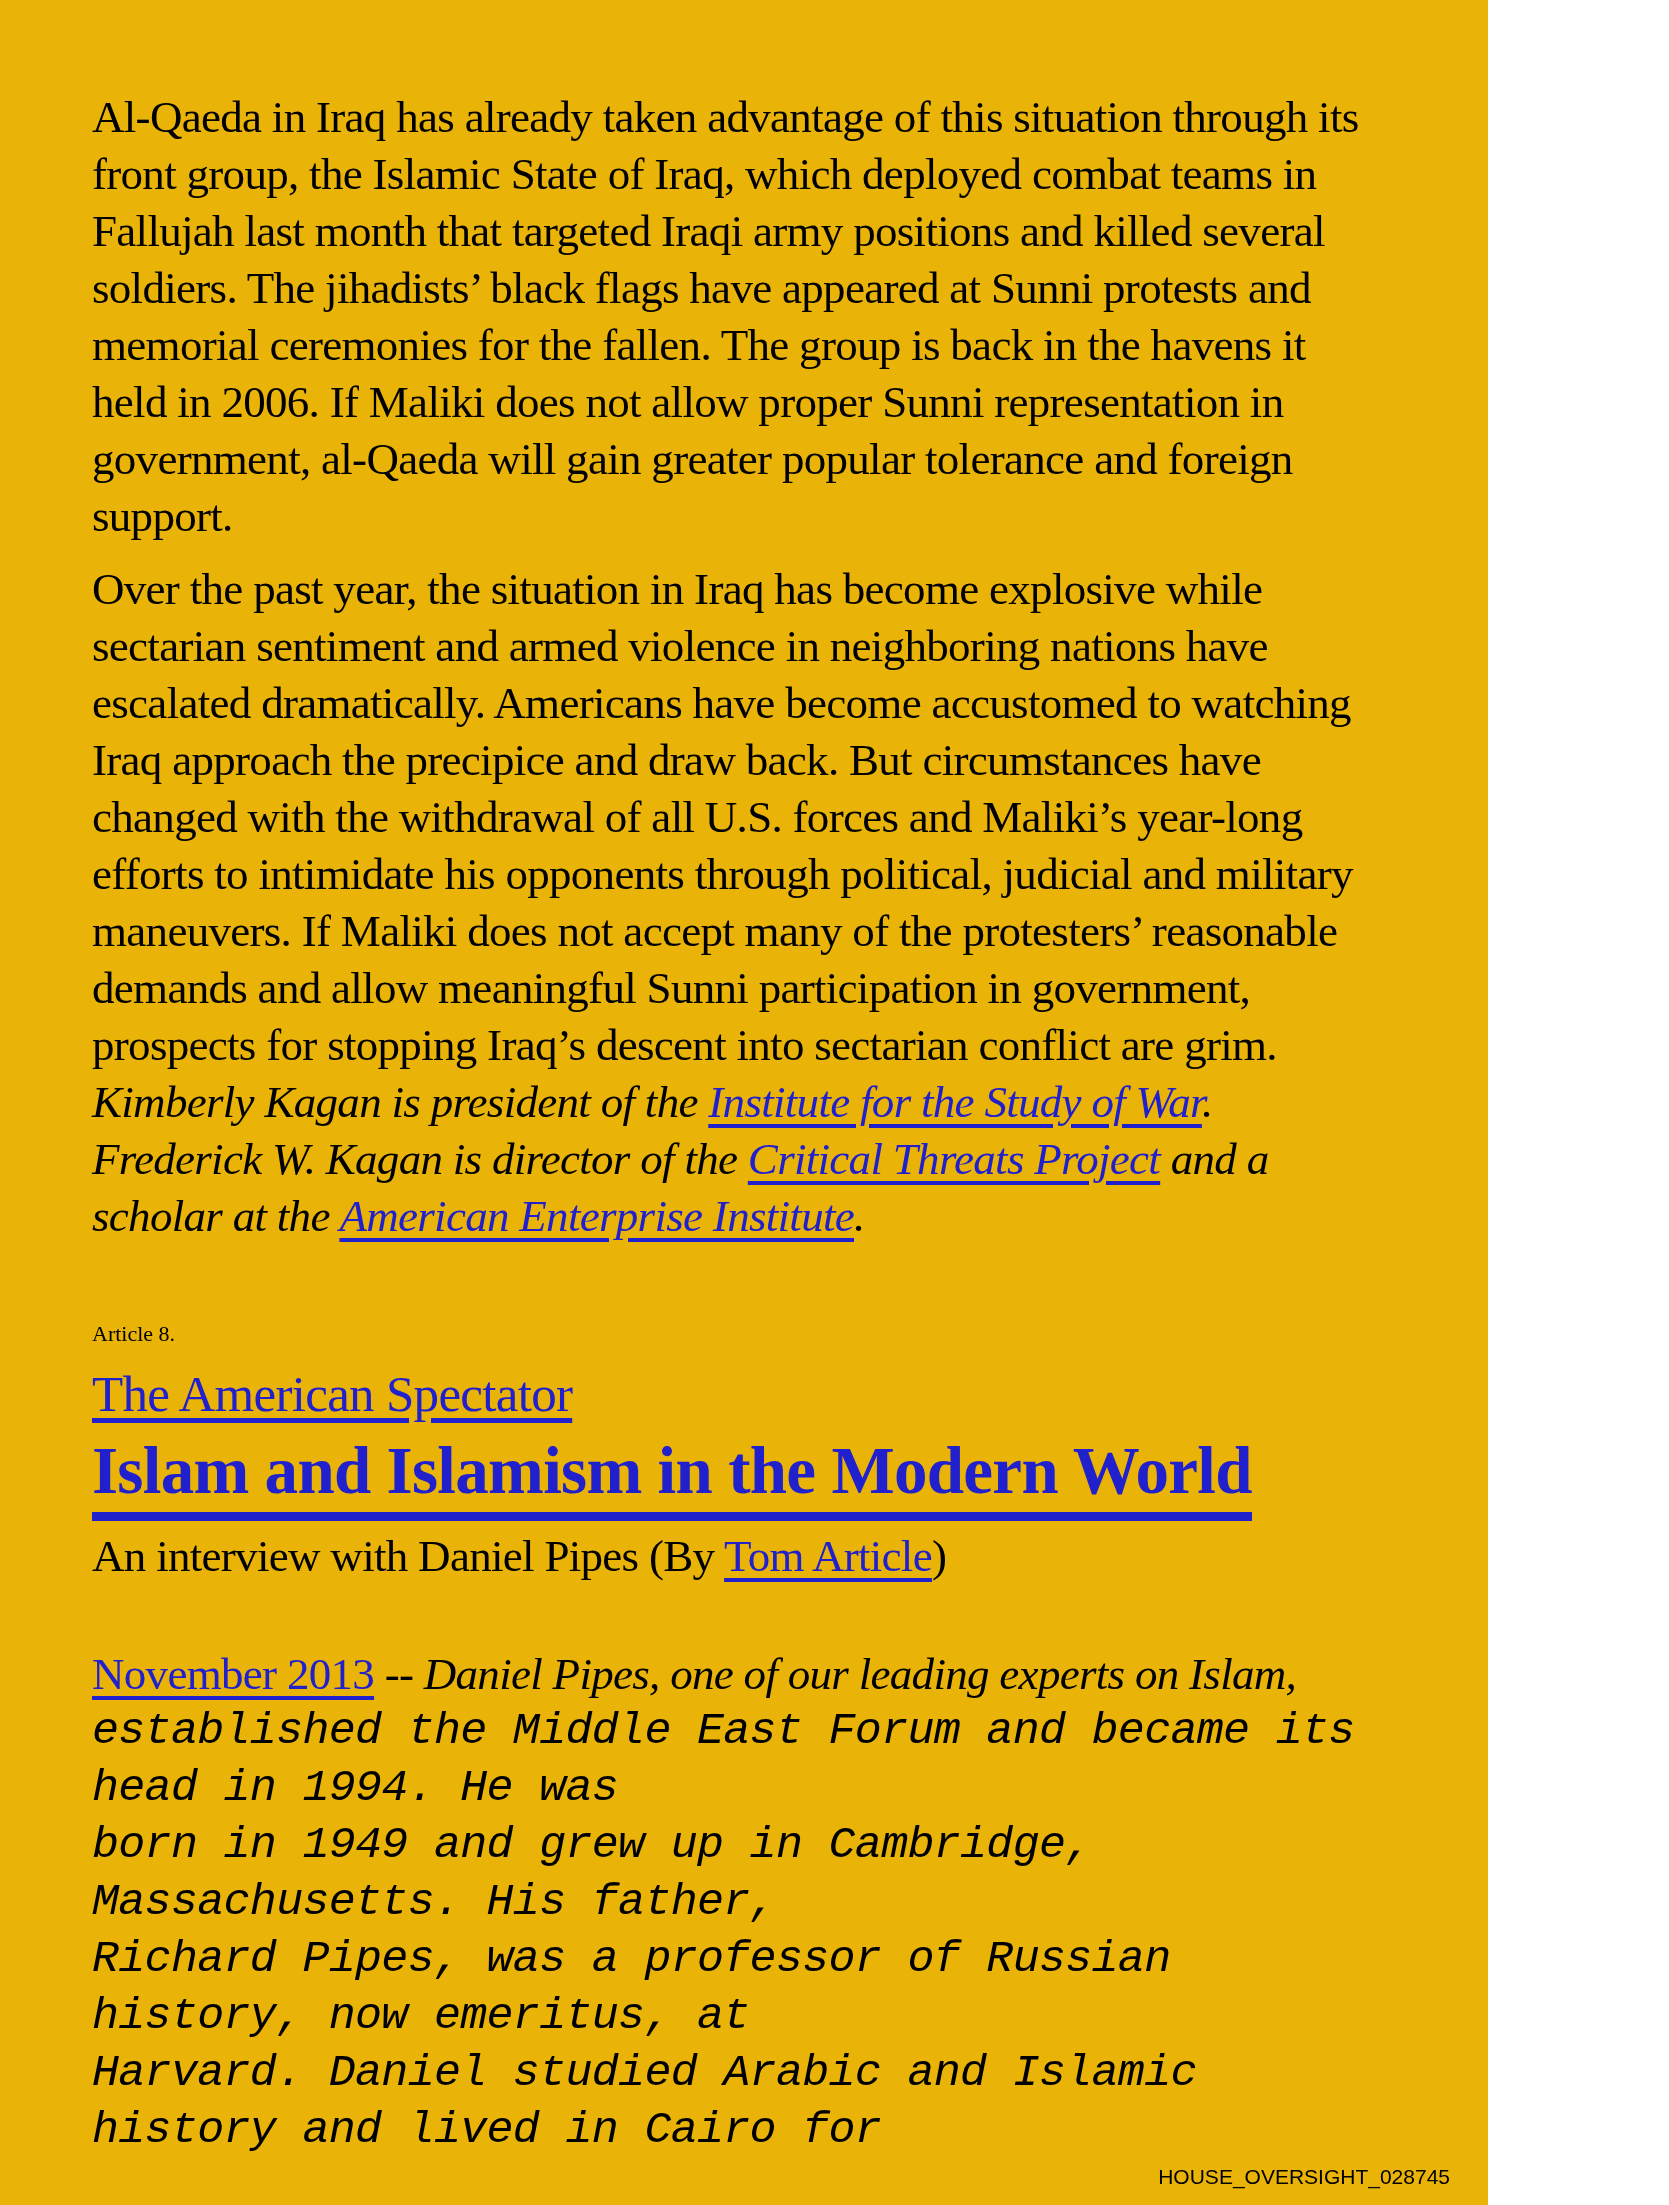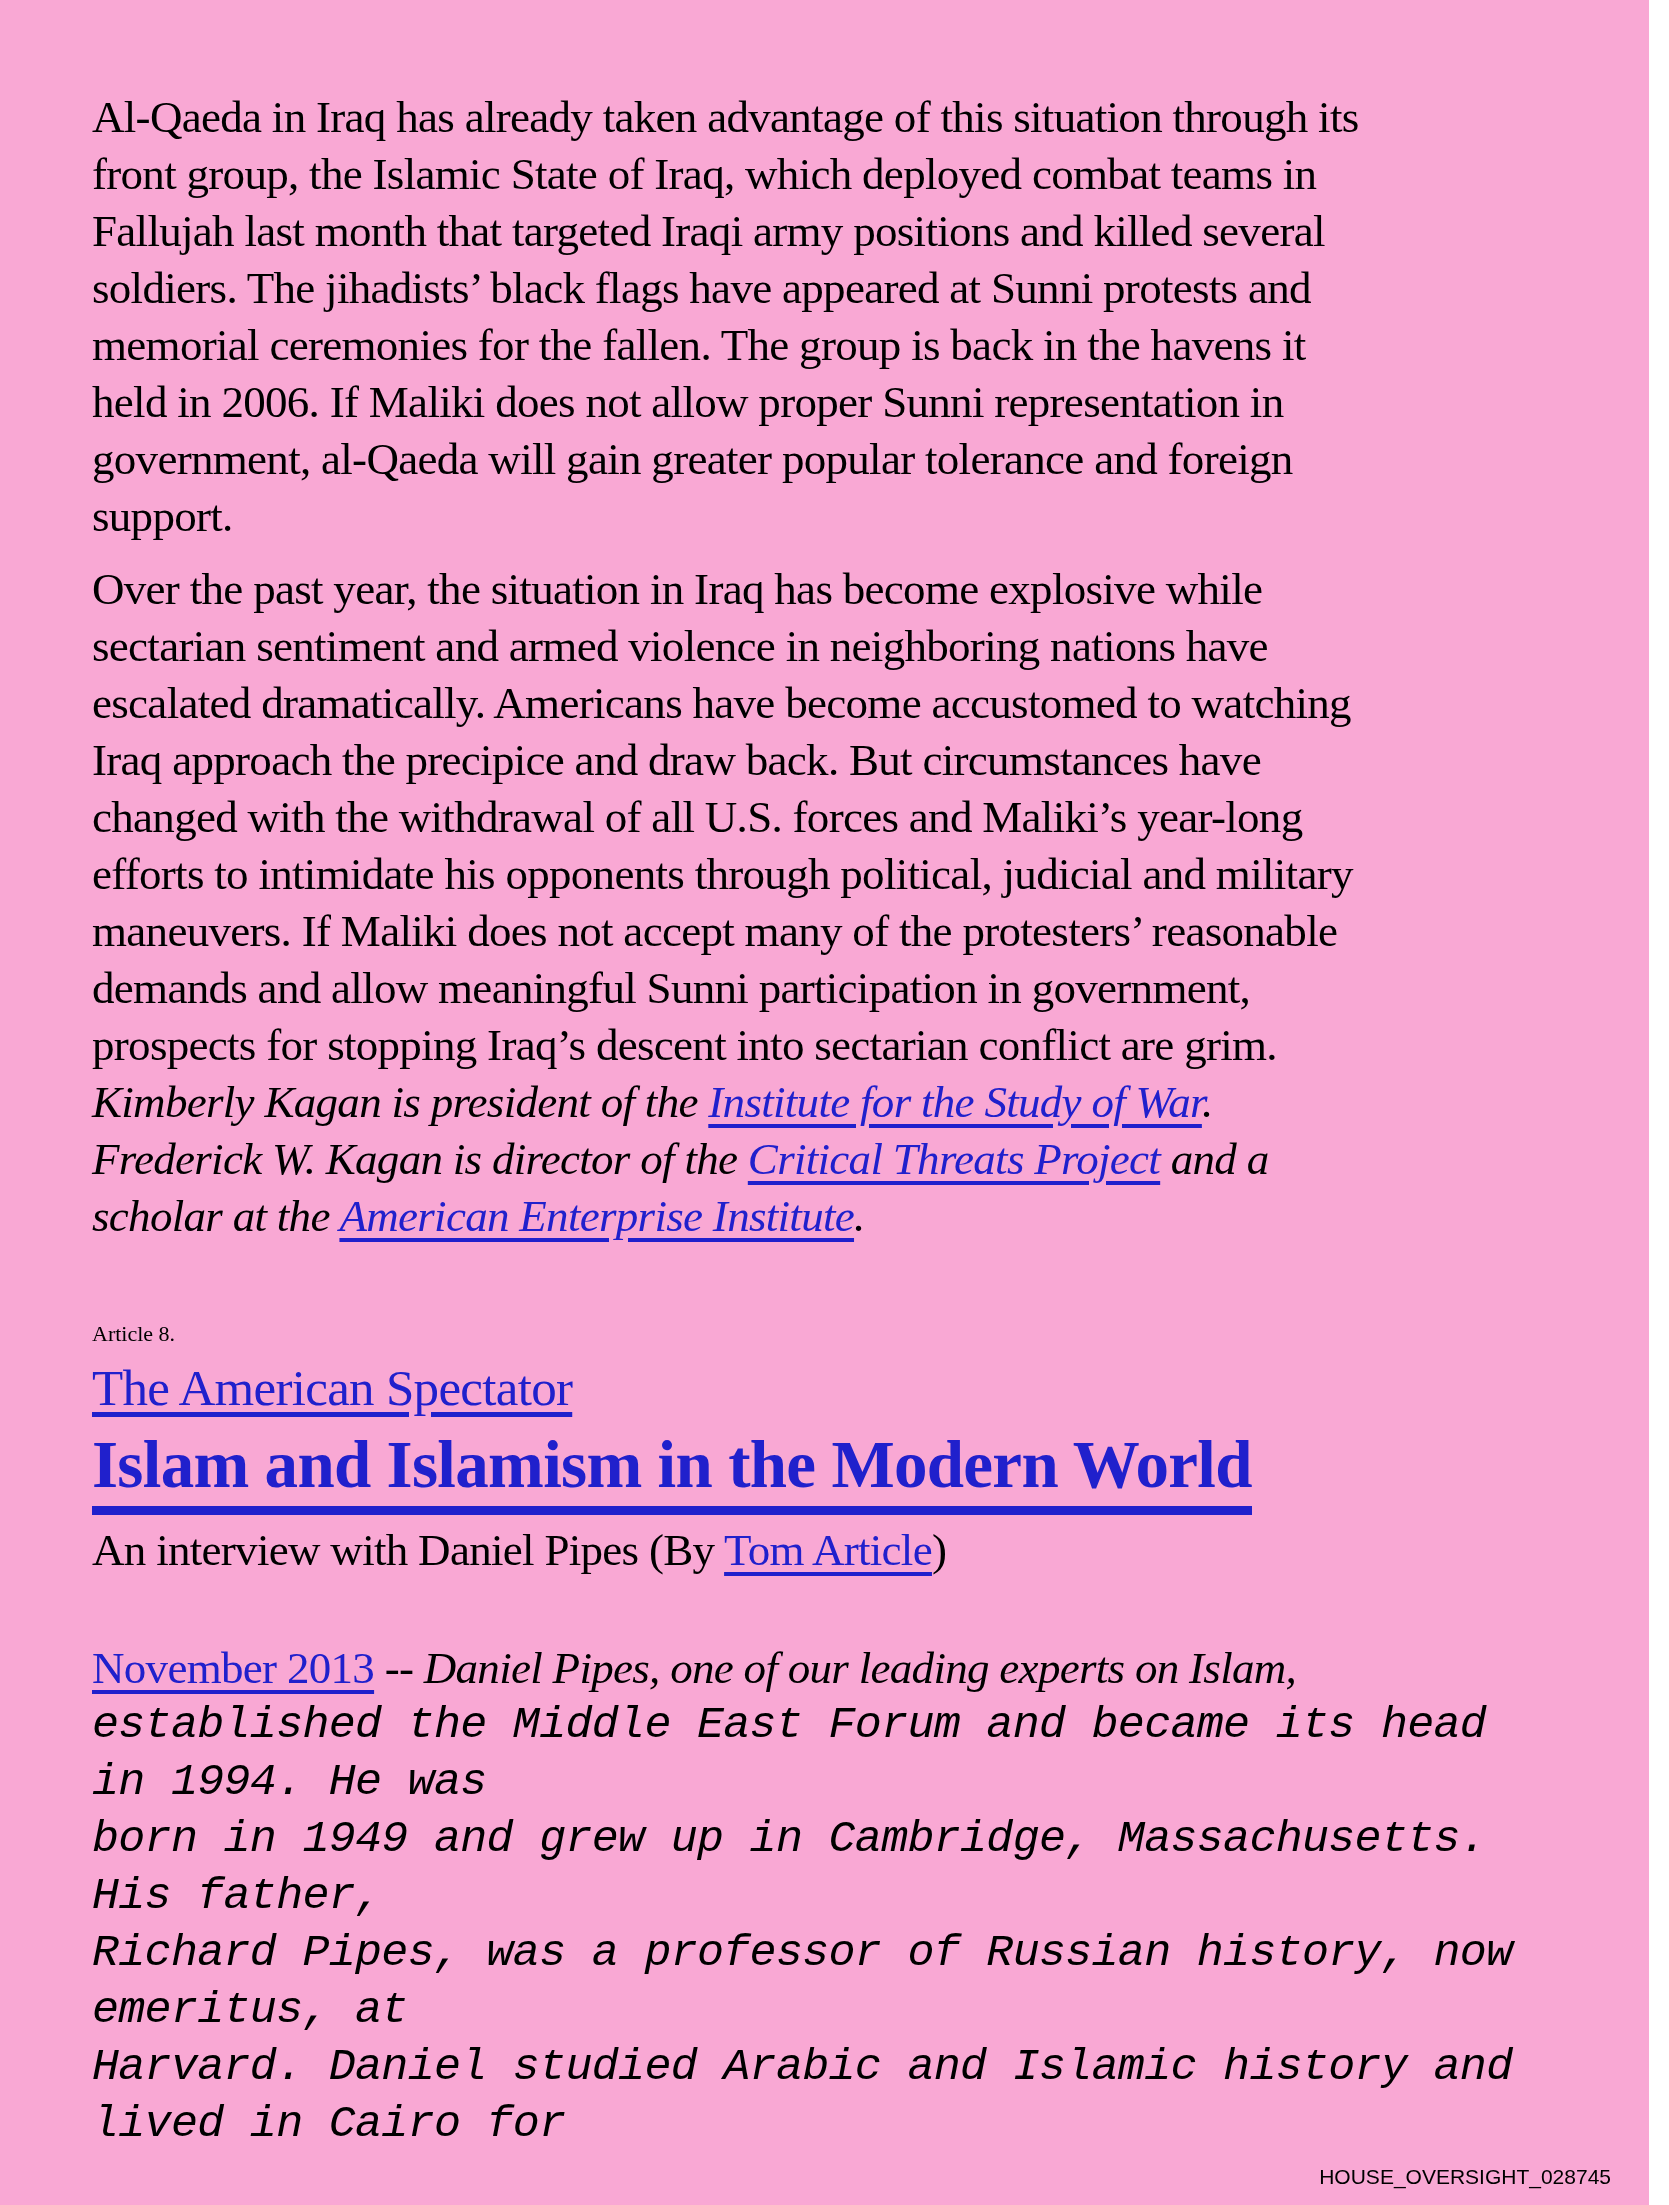--- a/index.html
+++ b/index.html
@@ -1,22 +1,22 @@
 <!DOCTYPE html>
 <html style="--link-blue: #2020cc;font-size:10.5px"><head>
 <meta charset="utf-8">
 <style>
   :root { --link-blue: #2020cc; --text-black: #000000; }
   * { margin: 0; padding: 0; box-sizing: border-box; }
   html, body { background: #ffffff; }
   .page {
     position: relative;
-    width: 1649px;
+    width: 1488px;
     height: 2205px;
-    background: #f9a8d4;
+    background: #eab308;
     font-family: "Liberation Serif", "DejaVu Serif", serif;
     color: var(--text-black);
     overflow: hidden;
   }
   .content {
     padding: 89px 98px 0 92px;
   }
   .body-text {
     font-size: 45px;
     line-height: 57px;
@@ -32,21 +32,21 @@
   .bio .line { font-size: 45px; line-height: 57px; letter-spacing: -0.7px; }
   a.doc-link {
     color: var(--link-blue);
     text-decoration: underline;
     text-underline-offset: 6.5px;
     cursor: pointer;
   }
   .article-label {
     font-size: 22px;
     line-height: 26px;
-    margin-bottom: 13px;
+    margin-bottom: 19px;
   }
   .publication {
     font-size: 51px;
     line-height: 57px;
     letter-spacing: -0.7px;
     margin-bottom: 9.8px;
   }
   .headline {
     margin-bottom: 7.2px;
     font-weight: bold;

